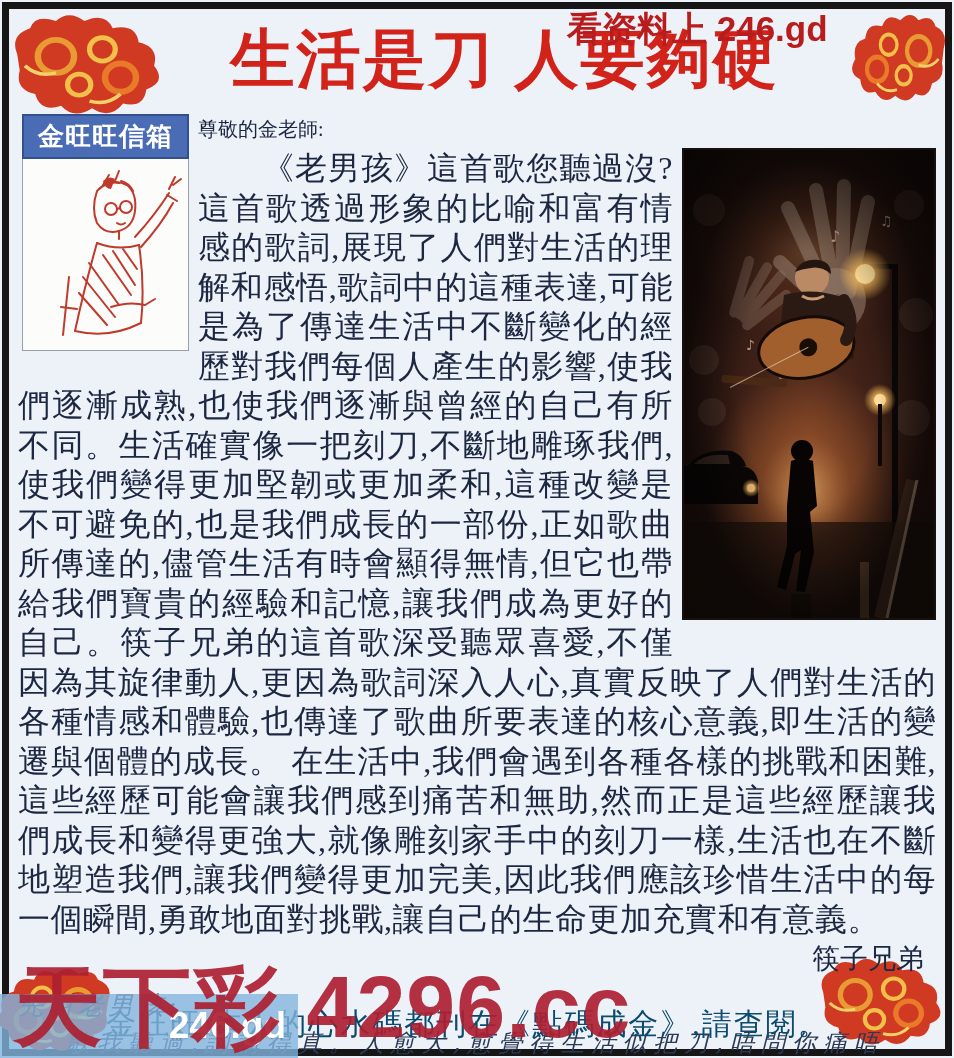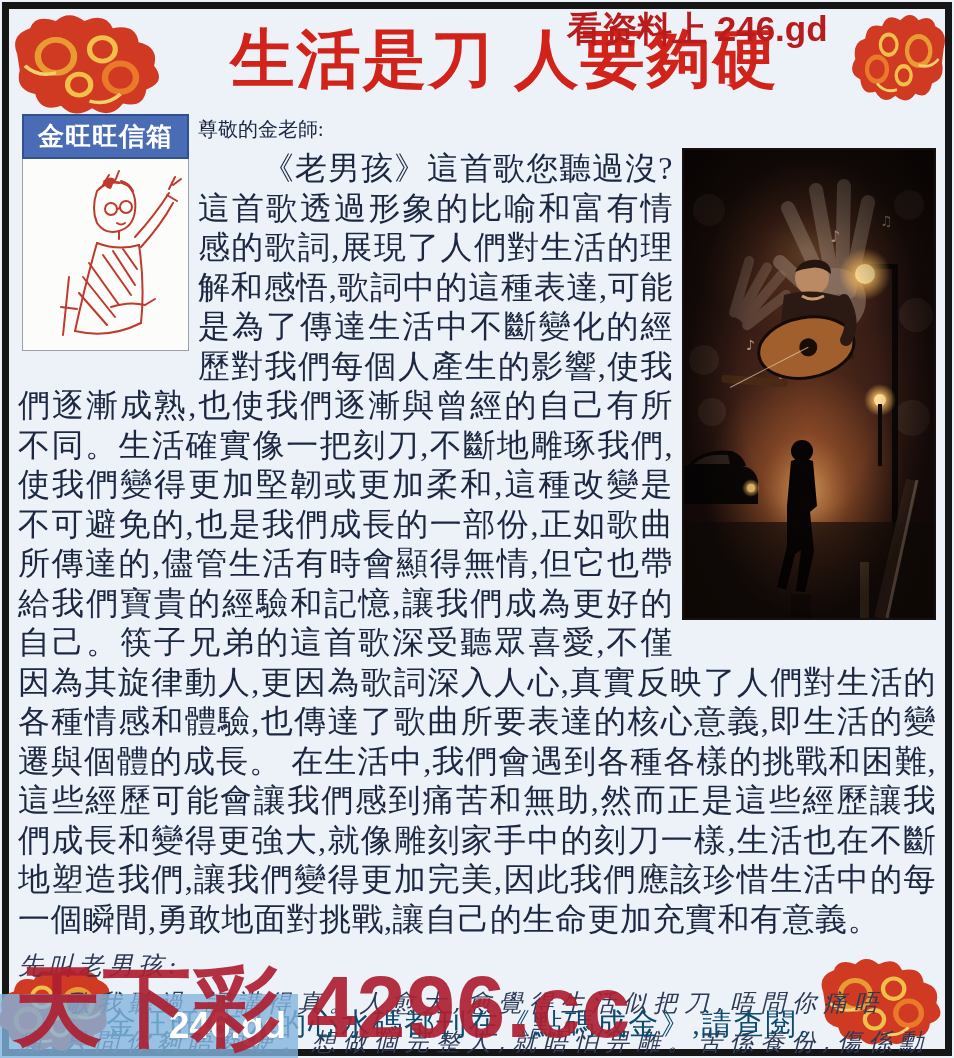--- a/index.html
+++ b/index.html
@@ -254,20 +254,21 @@
           <path d="M107,311 Q118,306 129,311 L133,356 L126,362 L130,402 L121,442 L112,441 L117,400 L111,404 L102,440 L93,437 L103,396 L103,356 Z"></path>
         </g>
         <rect x="107" y="444" width="20" height="24" fill="#070403" opacity=".35"></rect>
         <rect x="176" y="412" width="9" height="56" fill="#f2c27a" opacity=".25"></rect>
         <rect width="250" height="468" fill="url(#gVig)"></rect>
       </svg>
     </div>
 
     <p class="salutation">尊敬的金老師:</p>
     <p class="letter-body">《老男孩》這首歌您聽過沒?這首歌透過形象的比喻和富有情感的歌詞,展現了人們對生活的理解和感悟,歌詞中的這種表達,可能是為了傳達生活中不斷變化的經歷對我們每個人產生的影響,使我們逐漸成熟,也使我們逐漸與曾經的自己有所不同。生活確實像一把刻刀,不斷地雕琢我們,使我們變得更加堅韌或更加柔和,這種改變是不可避免的,也是我們成長的一部份,正如歌曲所傳達的,儘管生活有時會顯得無情,但它也帶給我們寶貴的經驗和記憶,讓我們成為更好的自己。筷子兄弟的這首歌深受聽眾喜愛,不僅因為其旋律動人,更因為歌詞深入人心,真實反映了人們對生活的各種情感和體驗,也傳達了歌曲所要表達的核心意義,即生活的變遷與個體的成長。 在生活中,我們會遇到各種各樣的挑戰和困難,這些經歷可能會讓我們感到痛苦和無助,然而正是這些經歷讓我們成長和變得更強大,就像雕刻家手中的刻刀一樣,生活也在不斷地塑造我們,讓我們變得更加完美,因此我們應該珍惜生活中的每一個瞬間,勇敢地面對挑戰,讓自己的生命更加充實和有意義。</p>
+    <p class="letter-sig">筷子兄弟</p>
 
     <p class="reply-salutation">先叫老男孩:</p>
     <p class="reply-body">歌我聽過,詞講得真。人愈大,愈覺得生活似把刀,唔問你痛唔痛,只問你夠唔夠硬。想做個完整人,就唔怕畀雕。苦係養份,傷係勳章,熬得住,先叫老男孩!</p>
 
   </div>
 
   <div class="footer-note">金旺旺:本人的心水碼都刊在《點碼成金》,請查閱。</div>
 
   <div class="wm-top">看资料上 246.gd</div>
   <div class="wm-blue">

